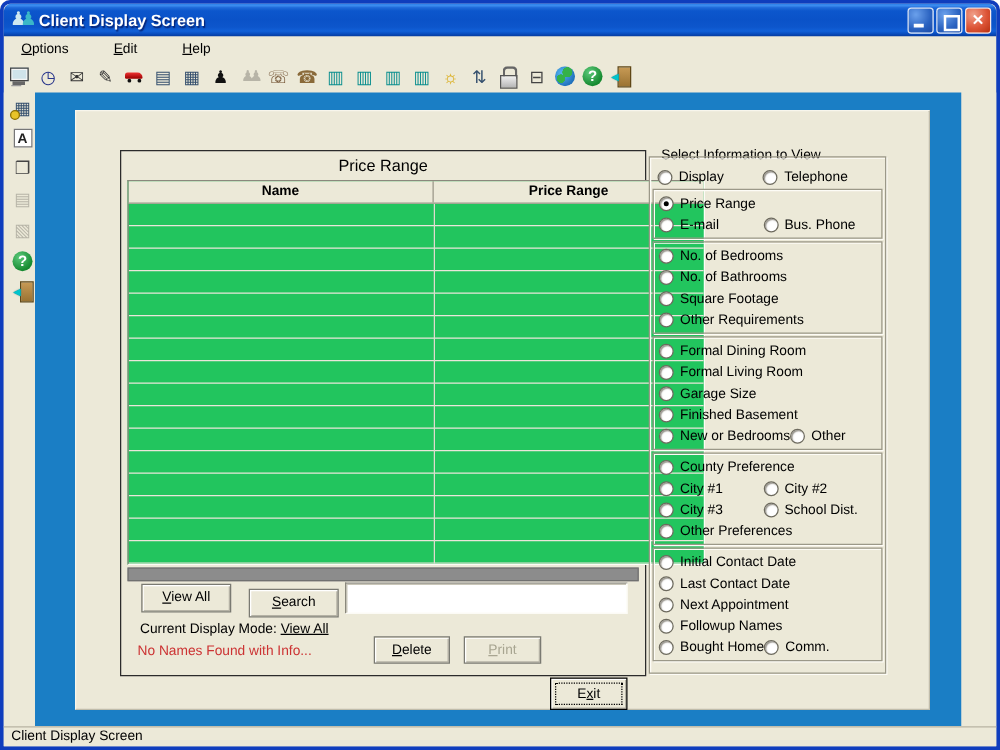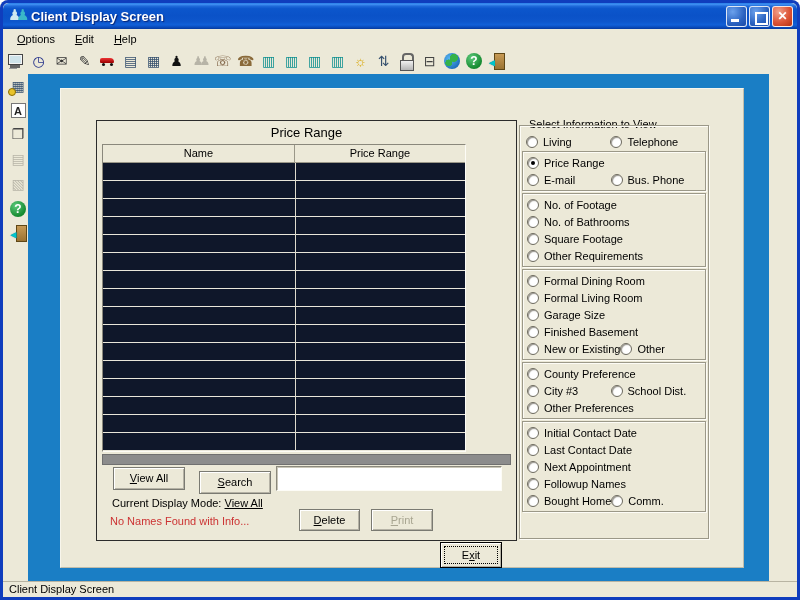--- a/index.html
+++ b/index.html
@@ -21,21 +21,21 @@
   .winbtn { width:21px; height:21px; border-radius:3px; border:1px solid rgba(255,255,255,.85);
             position:relative; background:radial-gradient(circle at 30% 25%,#6ba1ec,#2a62c0 60%,#1a4aa8); }
   .winbtn.min::after { content:''; position:absolute; left:4px; bottom:4px; width:8px; height:3px; background:#fff; }
   .winbtn.max::after { content:''; position:absolute; left:5px; top:5px; width:9px; height:9px; border:2px solid #fff; }
   .winbtn.close { background:radial-gradient(circle at 30% 25%,#f0a08a,#dd5537 55%,#b83010); }
   .winbtn.close::after { content:'\2715'; position:absolute; left:0; right:0; top:2px; text-align:center;
                          color:#fff; font-size:12px; font-weight:bold; }
 
   
   .menubar { position:absolute; left:3px; top:29px; width:794px; height:19px;
-             display:flex; align-items:center; padding-left:6px; gap:4px; }
+             display:flex; align-items:center; padding-left:6px; gap:20px; }
   .menu-item { padding:1px 8px; }
   .toolbar { position:absolute; left:3px; top:48px; width:794px; height:26px;
              display:flex; align-items:center; padding-left:4px; gap:6px; }
   .tbicon, .sbicon { display:inline-block; width:17px; height:17px; font-size:14px; line-height:16px;
                      text-align:center; vertical-align:middle; position:relative; }
   .icon-people-icon { font-size:12px; letter-spacing:-4px; }
 
   
   .icon-computer-icon::before { content:''; position:absolute; left:1px; top:1px; width:13px; height:9px;
     border:1px solid #444; background:#cfe3ea; box-shadow:inset 0 0 0 1px #f4f4f4; }
@@ -71,23 +71,23 @@
              gap:8px; align-items:center; }
   .bluebox { position:absolute; left:25px; top:0; width:741px; height:507px; background:#1a7ec5; }
   .formpanel { position:absolute; left:32px; top:14px; width:684px; height:480px; background:#ece9d8;
     border-top:1px solid #f8f6ec; border-left:1px solid #f8f6ec;
     border-right:1px solid #c0bcaa; border-bottom:1px solid #c0bcaa; }
 
   
   .pricepanel { position:absolute; left:35px; top:31px; width:421px; height:421px;
     border:1px solid #2b2b2b; background:#ece9d8; }
   .pricepanel-title { text-align:center; font-size:13px; padding-top:4px; }
-  .grid { position:absolute; left:5px; top:23px; width:364px; height:308px; background:#0f172a;
+  .grid { position:absolute; left:5px; top:23px; width:462px; height:308px; background:#22c55e;
     border-top:1px solid #8a887c; border-left:1px solid #8a887c;
-    border-bottom:1px solid #fdfcf6; border-right:1px solid #fdfcf6; }
+    border-bottom:1px solid #fdfcf6; border-right:1px solid #fdfcf6;font-weight:bold; }
   .grid-header { display:flex; height:18px; background:#ece9d8; border-bottom:1px solid #9a9788; }
   .grid-header .hcell { text-align:center; line-height:17px; }
   .grid-header .hcell:first-child { width:53%; border-right:1px solid #9a9788; }
   .grid-header .hcell:last-child { flex:1; }
   .grid-body { position:relative; height:288px; overflow:hidden; }
   .grid-coldiv { position:absolute; left:53%; top:0; bottom:0; width:1px; background:#dedbce; }
   .trow { height:18px; border-bottom:1px solid #e9e6da; }
   .graybar { position:absolute; left:5px; top:333px; width:409px; height:11px;
     background:#8c8c8c; border:1px solid #707070; }
 
@@ -235,21 +235,21 @@
           <button class="btn btn-print"><u>P</u>rint</button>
           <button class="btn btn-exit">E<u>x</u>it</button>
         </div>
 
         <div class="groupbox-legend">Select Information to View</div>
         <div class="groupbox" id="groups">
             <div class="rgroup">
               <div class="rrow">
                 <label class="ropt">
                   <span class="radio"></span>
-                  <span class="rlbl">Living</span>
+                  <span class="rlbl">Display</span>
                 </label>
                 <label class="ropt">
                   <span class="radio"></span>
                   <span class="rlbl">Telephone</span>
                 </label>
               </div>
             </div>
             <div class="rgroup framed">
               <div class="rrow">
                 <label class="ropt">
@@ -265,21 +265,21 @@
                 <label class="ropt">
                   <span class="radio"></span>
                   <span class="rlbl">Bus. Phone</span>
                 </label>
               </div>
             </div>
             <div class="rgroup framed">
               <div class="rrow">
                 <label class="ropt">
                   <span class="radio"></span>
-                  <span class="rlbl">No. of Footage</span>
+                  <span class="rlbl">No. of Bedrooms</span>
                 </label>
               </div>
               <div class="rrow">
                 <label class="ropt">
                   <span class="radio"></span>
                   <span class="rlbl">No. of Bathrooms</span>
                 </label>
               </div>
               <div class="rrow">
                 <label class="ropt">
@@ -315,33 +315,43 @@
               </div>
               <div class="rrow">
                 <label class="ropt">
                   <span class="radio"></span>
                   <span class="rlbl">Finished Basement</span>
                 </label>
               </div>
               <div class="rrow">
                 <label class="ropt">
                   <span class="radio"></span>
-                  <span class="rlbl">New or Existing</span>
+                  <span class="rlbl">New or Bedrooms</span>
                 </label>
                 <label class="ropt">
                   <span class="radio"></span>
                   <span class="rlbl">Other</span>
                 </label>
               </div>
             </div>
             <div class="rgroup framed">
               <div class="rrow">
                 <label class="ropt">
                   <span class="radio"></span>
                   <span class="rlbl">County Preference</span>
+                </label>
+              </div>
+              <div class="rrow">
+                <label class="ropt">
+                  <span class="radio"></span>
+                  <span class="rlbl">City #1</span>
+                </label>
+                <label class="ropt">
+                  <span class="radio"></span>
+                  <span class="rlbl">City #2</span>
                 </label>
               </div>
               <div class="rrow">
                 <label class="ropt">
                   <span class="radio"></span>
                   <span class="rlbl">City #3</span>
                 </label>
                 <label class="ropt">
                   <span class="radio"></span>
                   <span class="rlbl">School Dist.</span>

